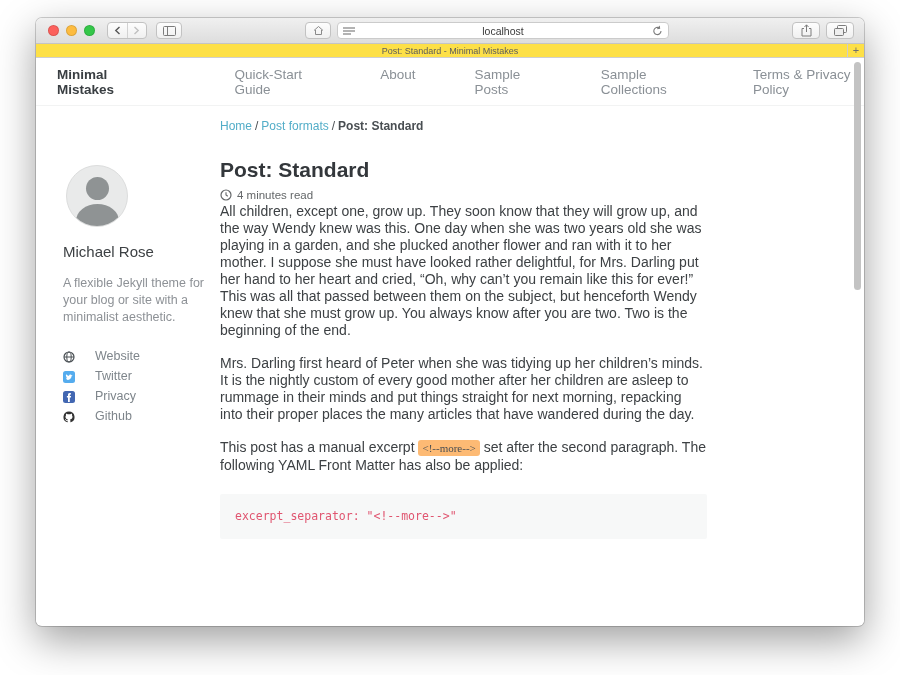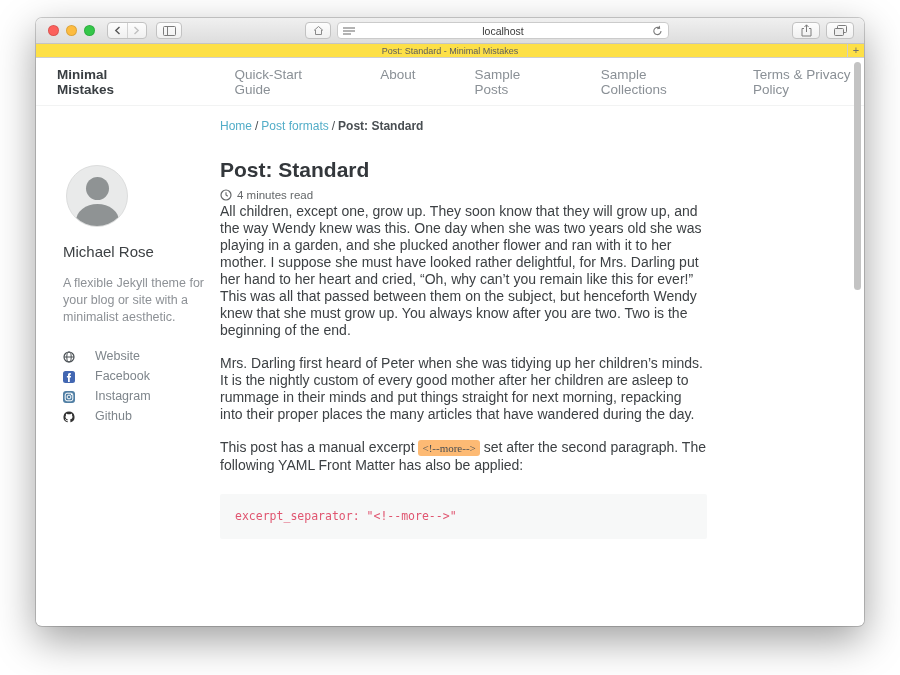--- a/index.html
+++ b/index.html
@@ -219,42 +219,40 @@
             <span class="sicon">
               <svg width="12" height="12" viewBox="0 0 12 12">
                   <circle cx="6" cy="6" r="5" fill="none" stroke="#4b5155" stroke-width="1.2"></circle>
                   <ellipse cx="6" cy="6" rx="2.2" ry="5" fill="none" stroke="#4b5155" stroke-width="1"></ellipse>
                   <line x1="1" y1="6" x2="11" y2="6" stroke="#4b5155" stroke-width="1"></line>
                 </svg>
             </span>
             <span>Website</span>
           </div>
 
+          <div class="author-link">
+            <span class="sicon">
+              <svg width="12" height="12" viewBox="0 0 12 12">
+                  <rect width="12" height="12" rx="2.5" fill="var(--twitter_blue)"></rect>
+                  <path d="M2.6 8.6 C4.8 9.6 8.2 8.8 8.7 5.1 L9.7 3.9 L8.6 4.2 C8 2.9 6.2 3.2 6 4.8 C4.8 4.8 3.8 4.2 3.1 3.3 C2.5 4.8 3.2 6.1 4.1 6.6 C3.7 6.9 3.2 6.9 2.7 6.7 C3 7.6 3.9 8.1 4.6 8.1 C4 8.6 3.1 8.7 2.6 8.6 Z" fill="#fff"></path>
+                </svg>
+            </span>
+            <span>Twitter</span>
+          </div>
 
           <div class="author-link">
             <span class="sicon">
               <svg width="12" height="12" viewBox="0 0 12 12">
                   <rect width="12" height="12" rx="2.5" fill="var(--facebook_blue)"></rect>
                   <path d="M7.8 2 H6.6 C5.5 2 5 2.7 5 3.8 V5 H3.9 V6.6 H5 V11 H6.8 V6.6 H7.9 L8.1 5 H6.8 V4.1 C6.8 3.7 7 3.5 7.4 3.5 H8 Z" fill="#fff"></path>
                 </svg>
             </span>
-            <span>Facebook</span>
-          </div>
-
-          <div class="author-link">
-            <span class="sicon">
-              <svg width="12" height="12" viewBox="0 0 12 12">
-                  <rect width="12" height="12" rx="3" fill="var(--instagram_slate)"></rect>
-                  <rect x="2.2" y="2.2" width="7.6" height="7.6" rx="1.8" fill="none" stroke="#fff" stroke-width="1"></rect>
-                  <circle cx="6" cy="6" r="1.9" fill="none" stroke="#fff" stroke-width="1"></circle>
-                  <circle cx="8.5" cy="3.5" r="0.7" fill="#fff"></circle>
-                </svg>
-            </span>
-            <span>Instagram</span>
-          </div>
+            <span>Privacy</span>
+          </div>
+
 
           <div class="author-link">
             <span class="sicon">
               <svg width="12" height="12" viewBox="0 0 12 12">
                   <path d="M6 0.5 a5.5 5.5 0 0 0 -1.74 10.72 c0.28 0.05 0.37 -0.12 0.37 -0.27 v-0.95 c-1.53 0.33 -1.85 -0.74 -1.85 -0.74 c-0.25 -0.64 -0.61 -0.81 -0.61 -0.81 c-0.5 -0.34 0.04 -0.33 0.04 -0.33 c0.55 0.04 0.84 0.57 0.84 0.57 c0.49 0.84 1.29 0.6 1.6 0.46 c0.05 -0.36 0.19 -0.6 0.35 -0.74 c-1.22 -0.14 -2.5 -0.61 -2.5 -2.72 c0 -0.6 0.21 -1.09 0.57 -1.47 c-0.06 -0.14 -0.25 -0.7 0.05 -1.46 c0 0 0.46 -0.15 1.51 0.56 a5.2 5.2 0 0 1 2.75 0 c1.05 -0.71 1.51 -0.56 1.51 -0.56 c0.3 0.76 0.11 1.32 0.05 1.46 c0.36 0.38 0.57 0.87 0.57 1.47 c0 2.12 -1.29 2.58 -2.51 2.72 c0.2 0.17 0.38 0.5 0.38 1.02 v1.51 c0 0.15 0.09 0.32 0.38 0.27 A5.5 5.5 0 0 0 6 0.5 Z" fill="var(--github_dark)"></path>
                 </svg>
             </span>
             <span>Github</span>
           </div>
 

